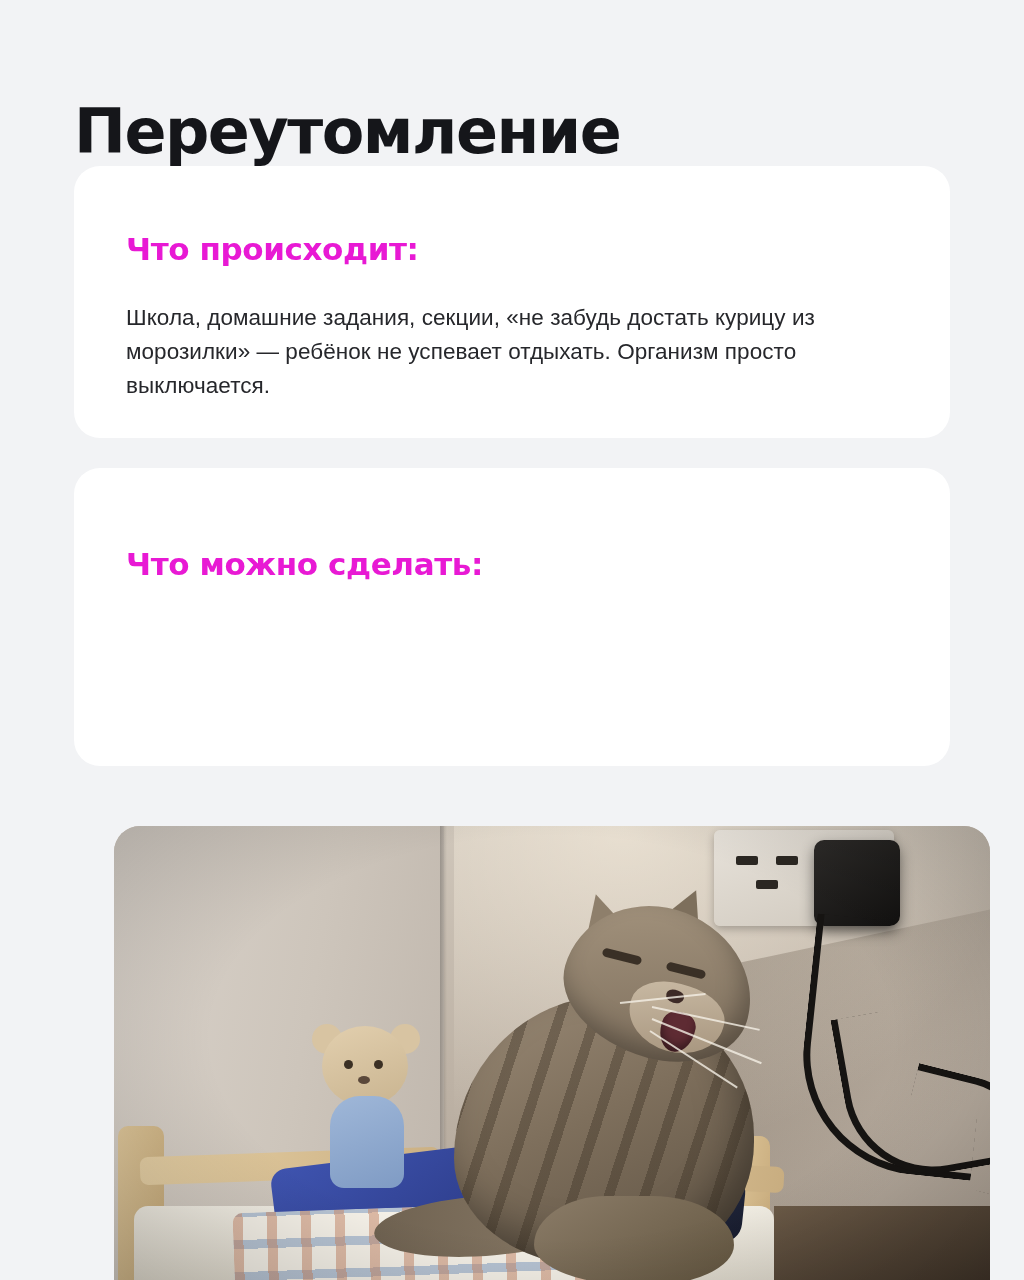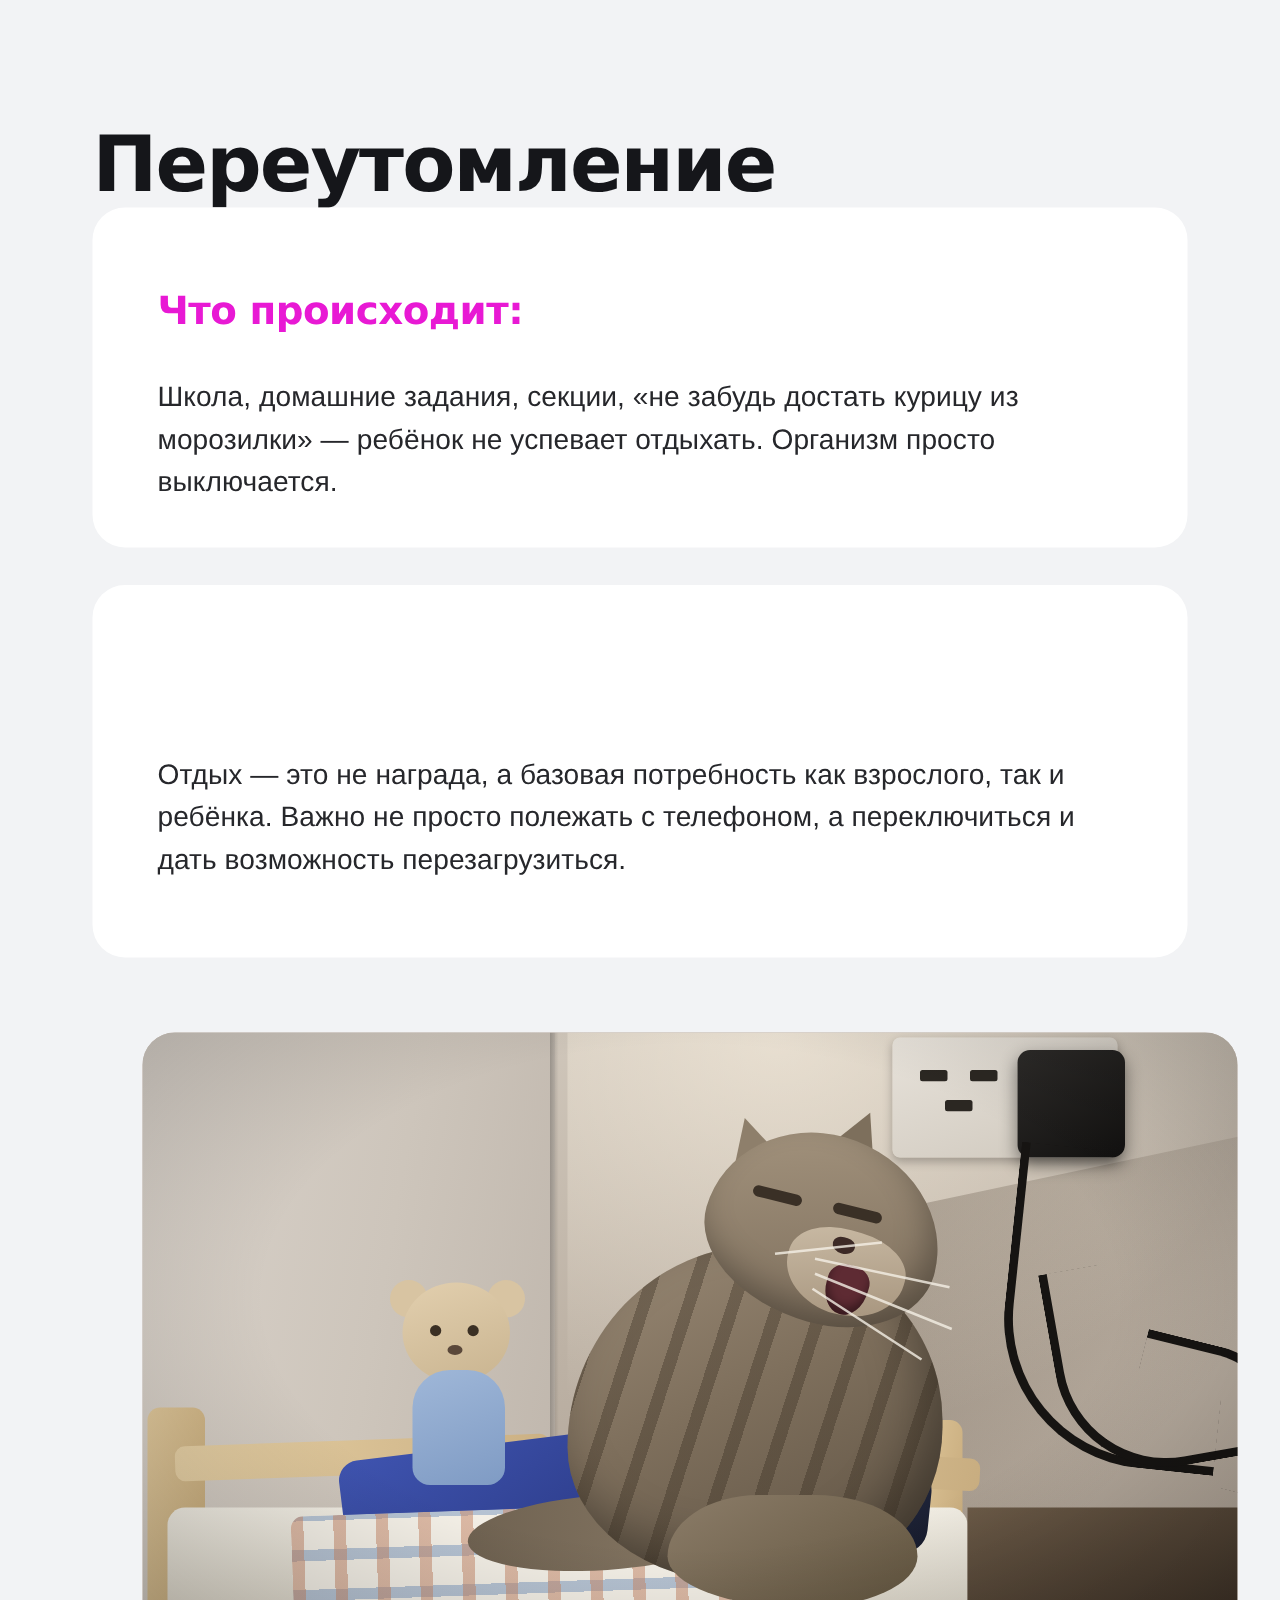--- a/index.html
+++ b/index.html
@@ -311,21 +311,21 @@
 <div class="page">
 
   <h1 class="page-title">Переутомление</h1>
 
   <section class="card card-1">
     <h2 class="card-heading">Что происходит:</h2>
     <p class="card-body">Школа, домашние задания, секции, «не забудь достать курицу из морозилки» — ребёнок не успевает отдыхать. Организм просто выключается.</p>
   </section>
 
   <section class="card card-2">
-    <p class="card-body">Отдых — это не награда, а базовая потребность как взрослого, так и ребёнка. Важно не просто полежать с телефоном, а переключиться и дать возможность перезагрузиться.</p>
+    <h2 class="card-heading">Что можно сделать:</h2>
   </section>
 
   <figure class="photo-frame">
     <div class="scene">
       <div class="wall-left"></div>
       <div class="wall-right"></div>
       <div class="wall-corner"></div>
       <div class="light-patch"></div>
       <div class="shadow-diag"></div>
 

